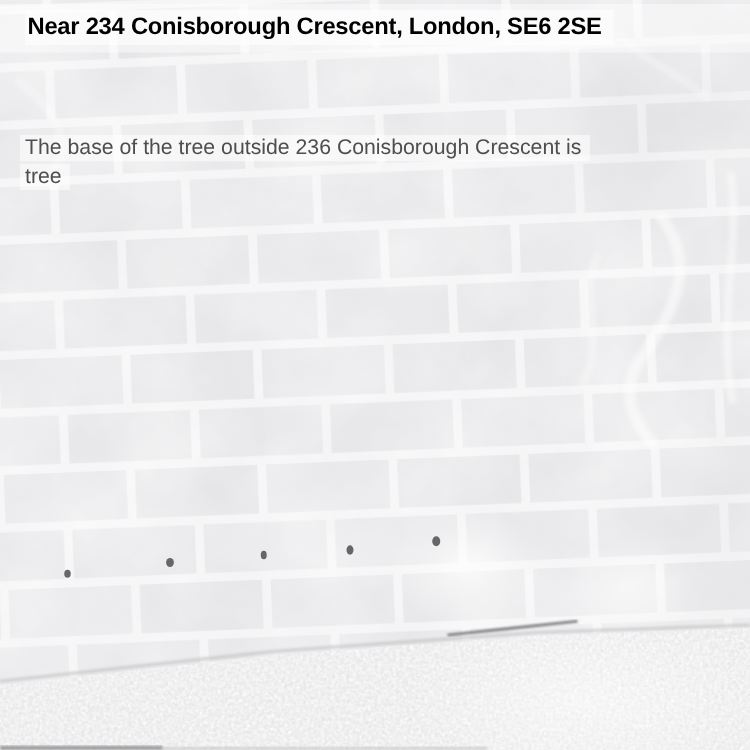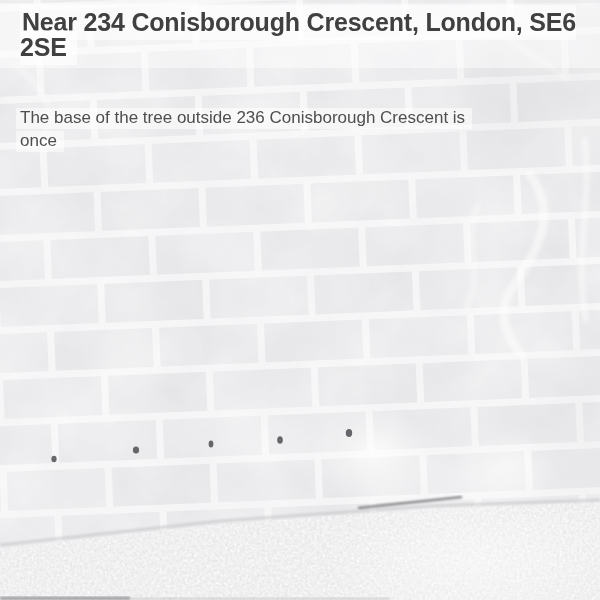--- a/index.html
+++ b/index.html
@@ -17,25 +17,25 @@
     width: 600px; height: 600px;
     display: block;
   }
   .title-band {
     position: absolute;
     left: 0; top: 3px; right: 0;
     padding: 7px 0 8px 20px;
     background: rgba(255,255,255,0.45);
   }
   .title {
-    font-size: 25px;
+    font-size: 19px;
     line-height: 24px;
     font-weight: bold;
     letter-spacing: -0.2px;
-    color: #404040;
+    color: #000000;
     background: rgba(255,255,255,0.55);
     padding: 3px 10px 4px 2px;
   }
   .desc {
     position: absolute;
     left: 16px; top: 108px;
     width: 578px;
   }
   .desc-line { height: 23.2px; white-space: nowrap; }
   .desc-line span {
@@ -145,17 +145,17 @@
 
   <div class="title-band">
     <span class="title">Near 234 Conisborough Crescent, London, SE6 2SE</span>
   </div>
 
   <div class="desc">
     <div class="desc-line">
       <span>The base of the tree outside 236 Conisborough Crescent is</span>
     </div>
     <div class="desc-line">
-      <span>once</span>
+      <span>tree</span>
     </div>
   </div>
 
 </div>
 
 </body></html>

